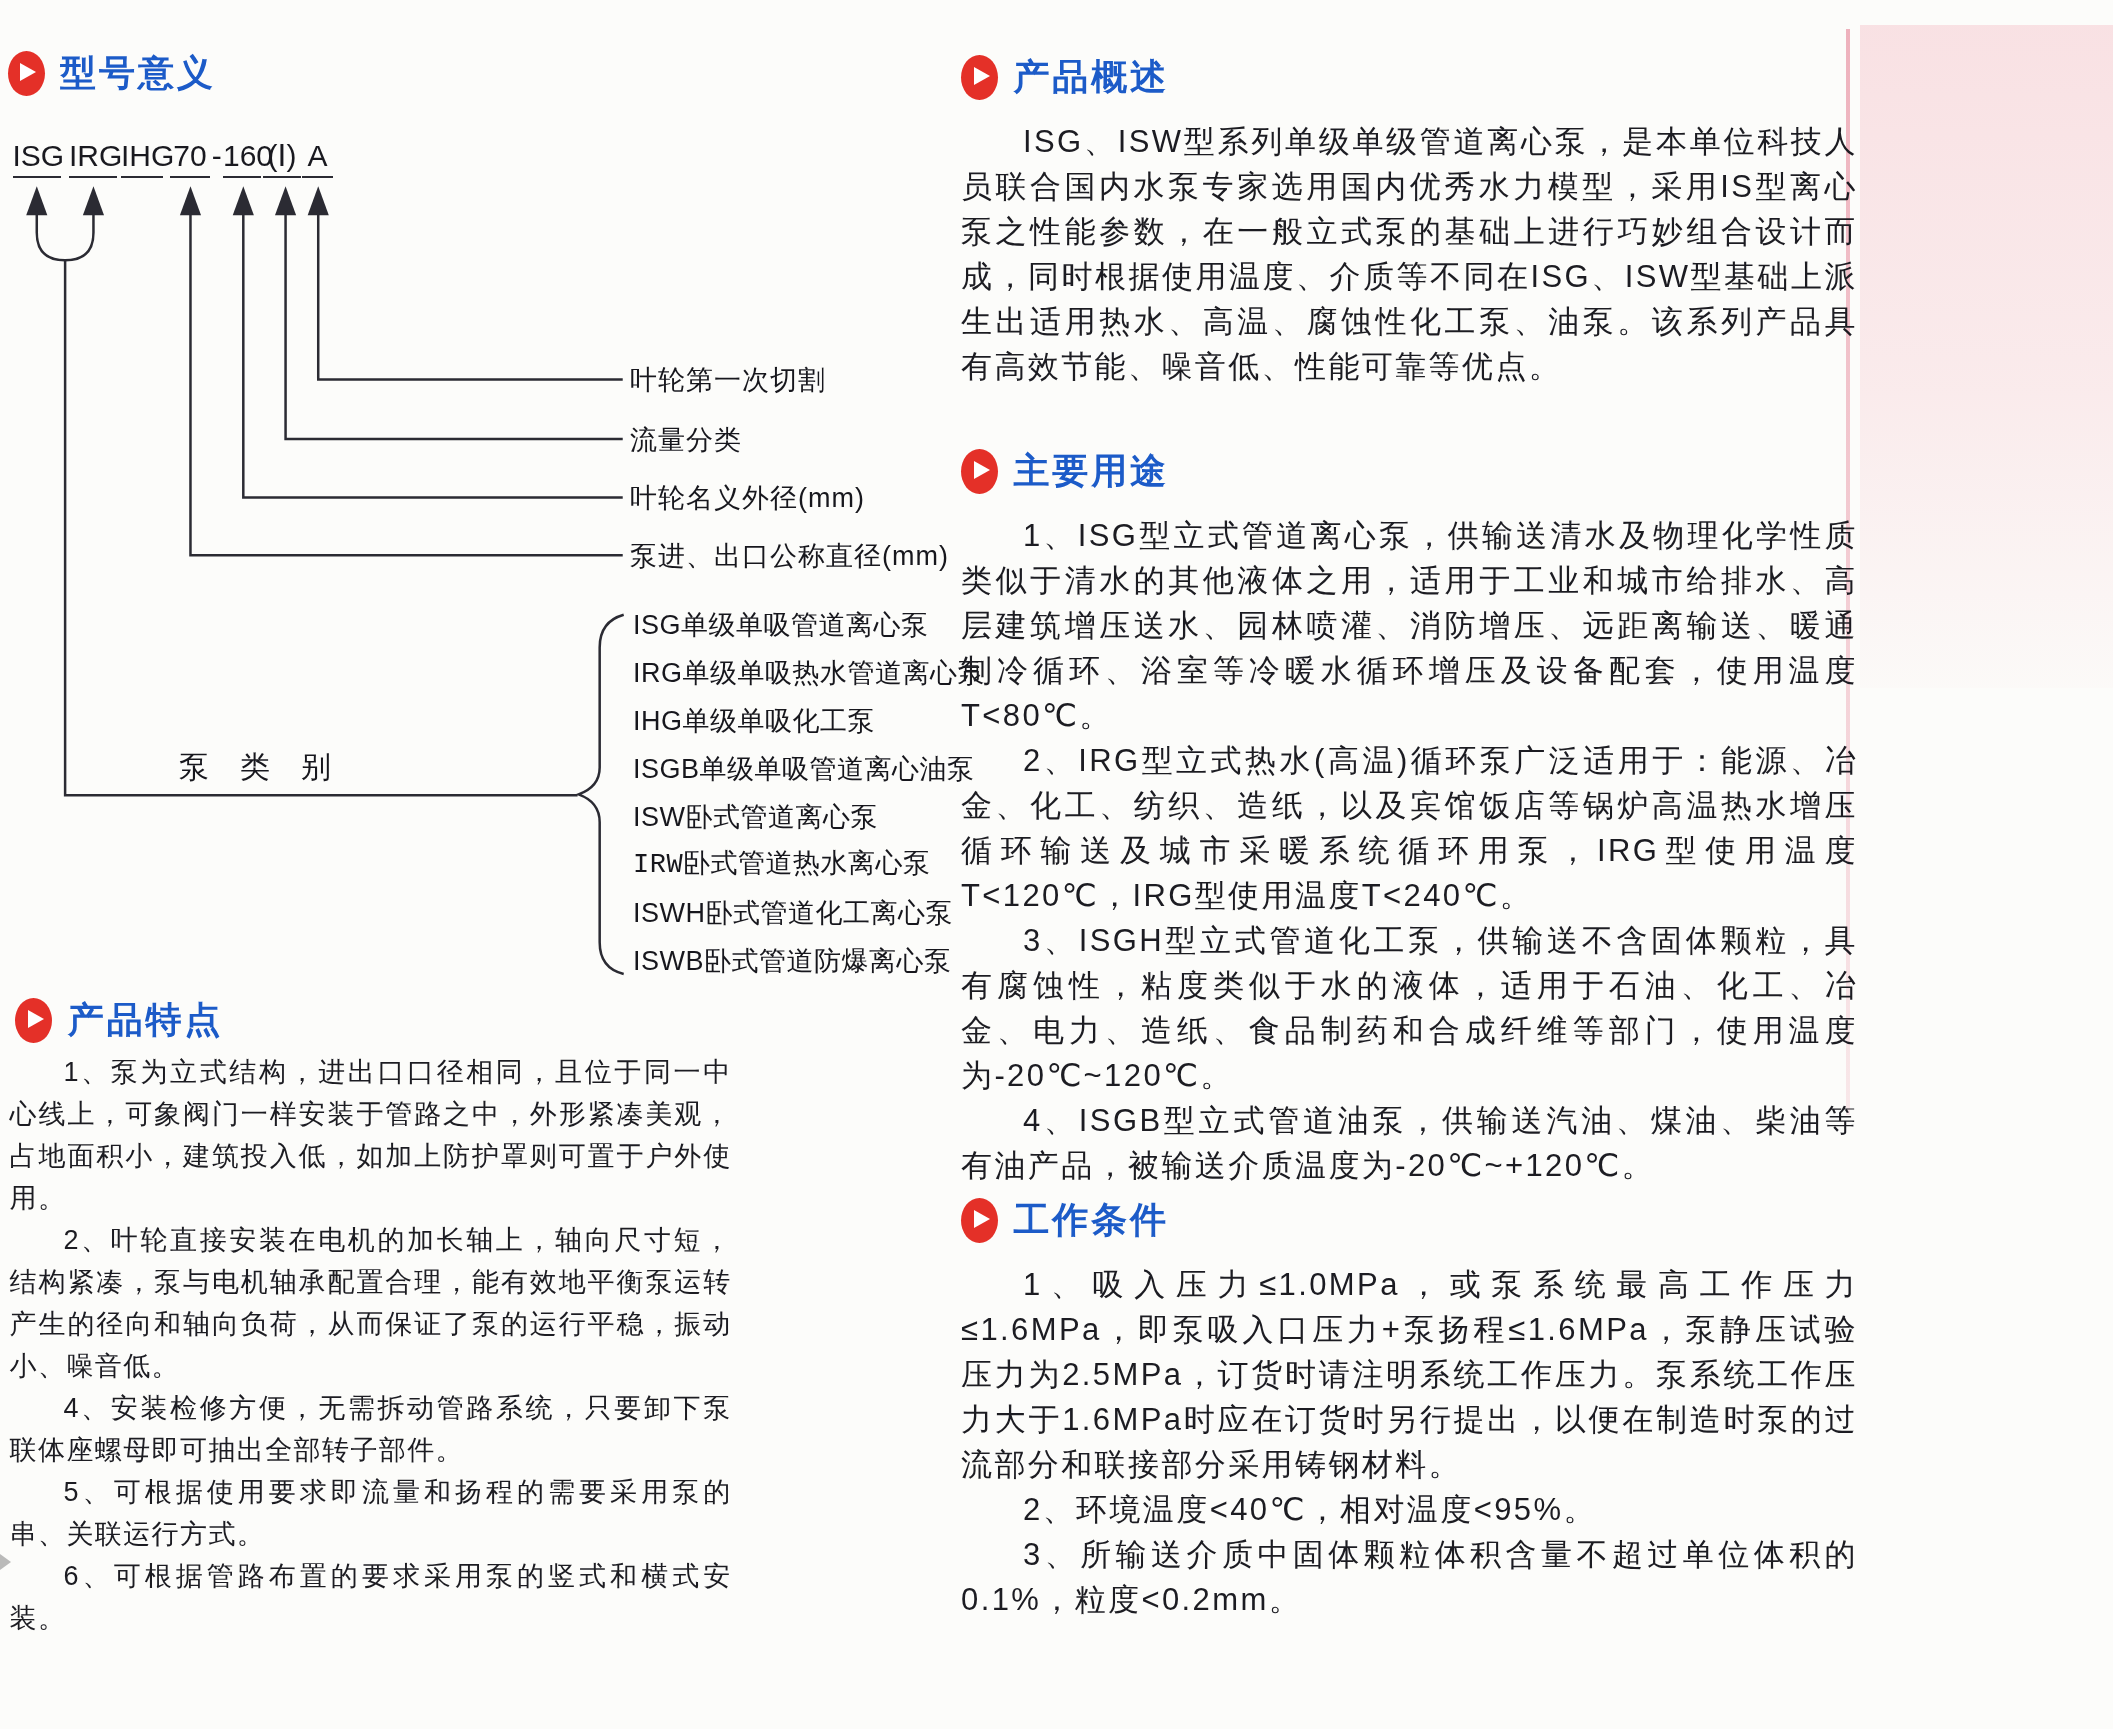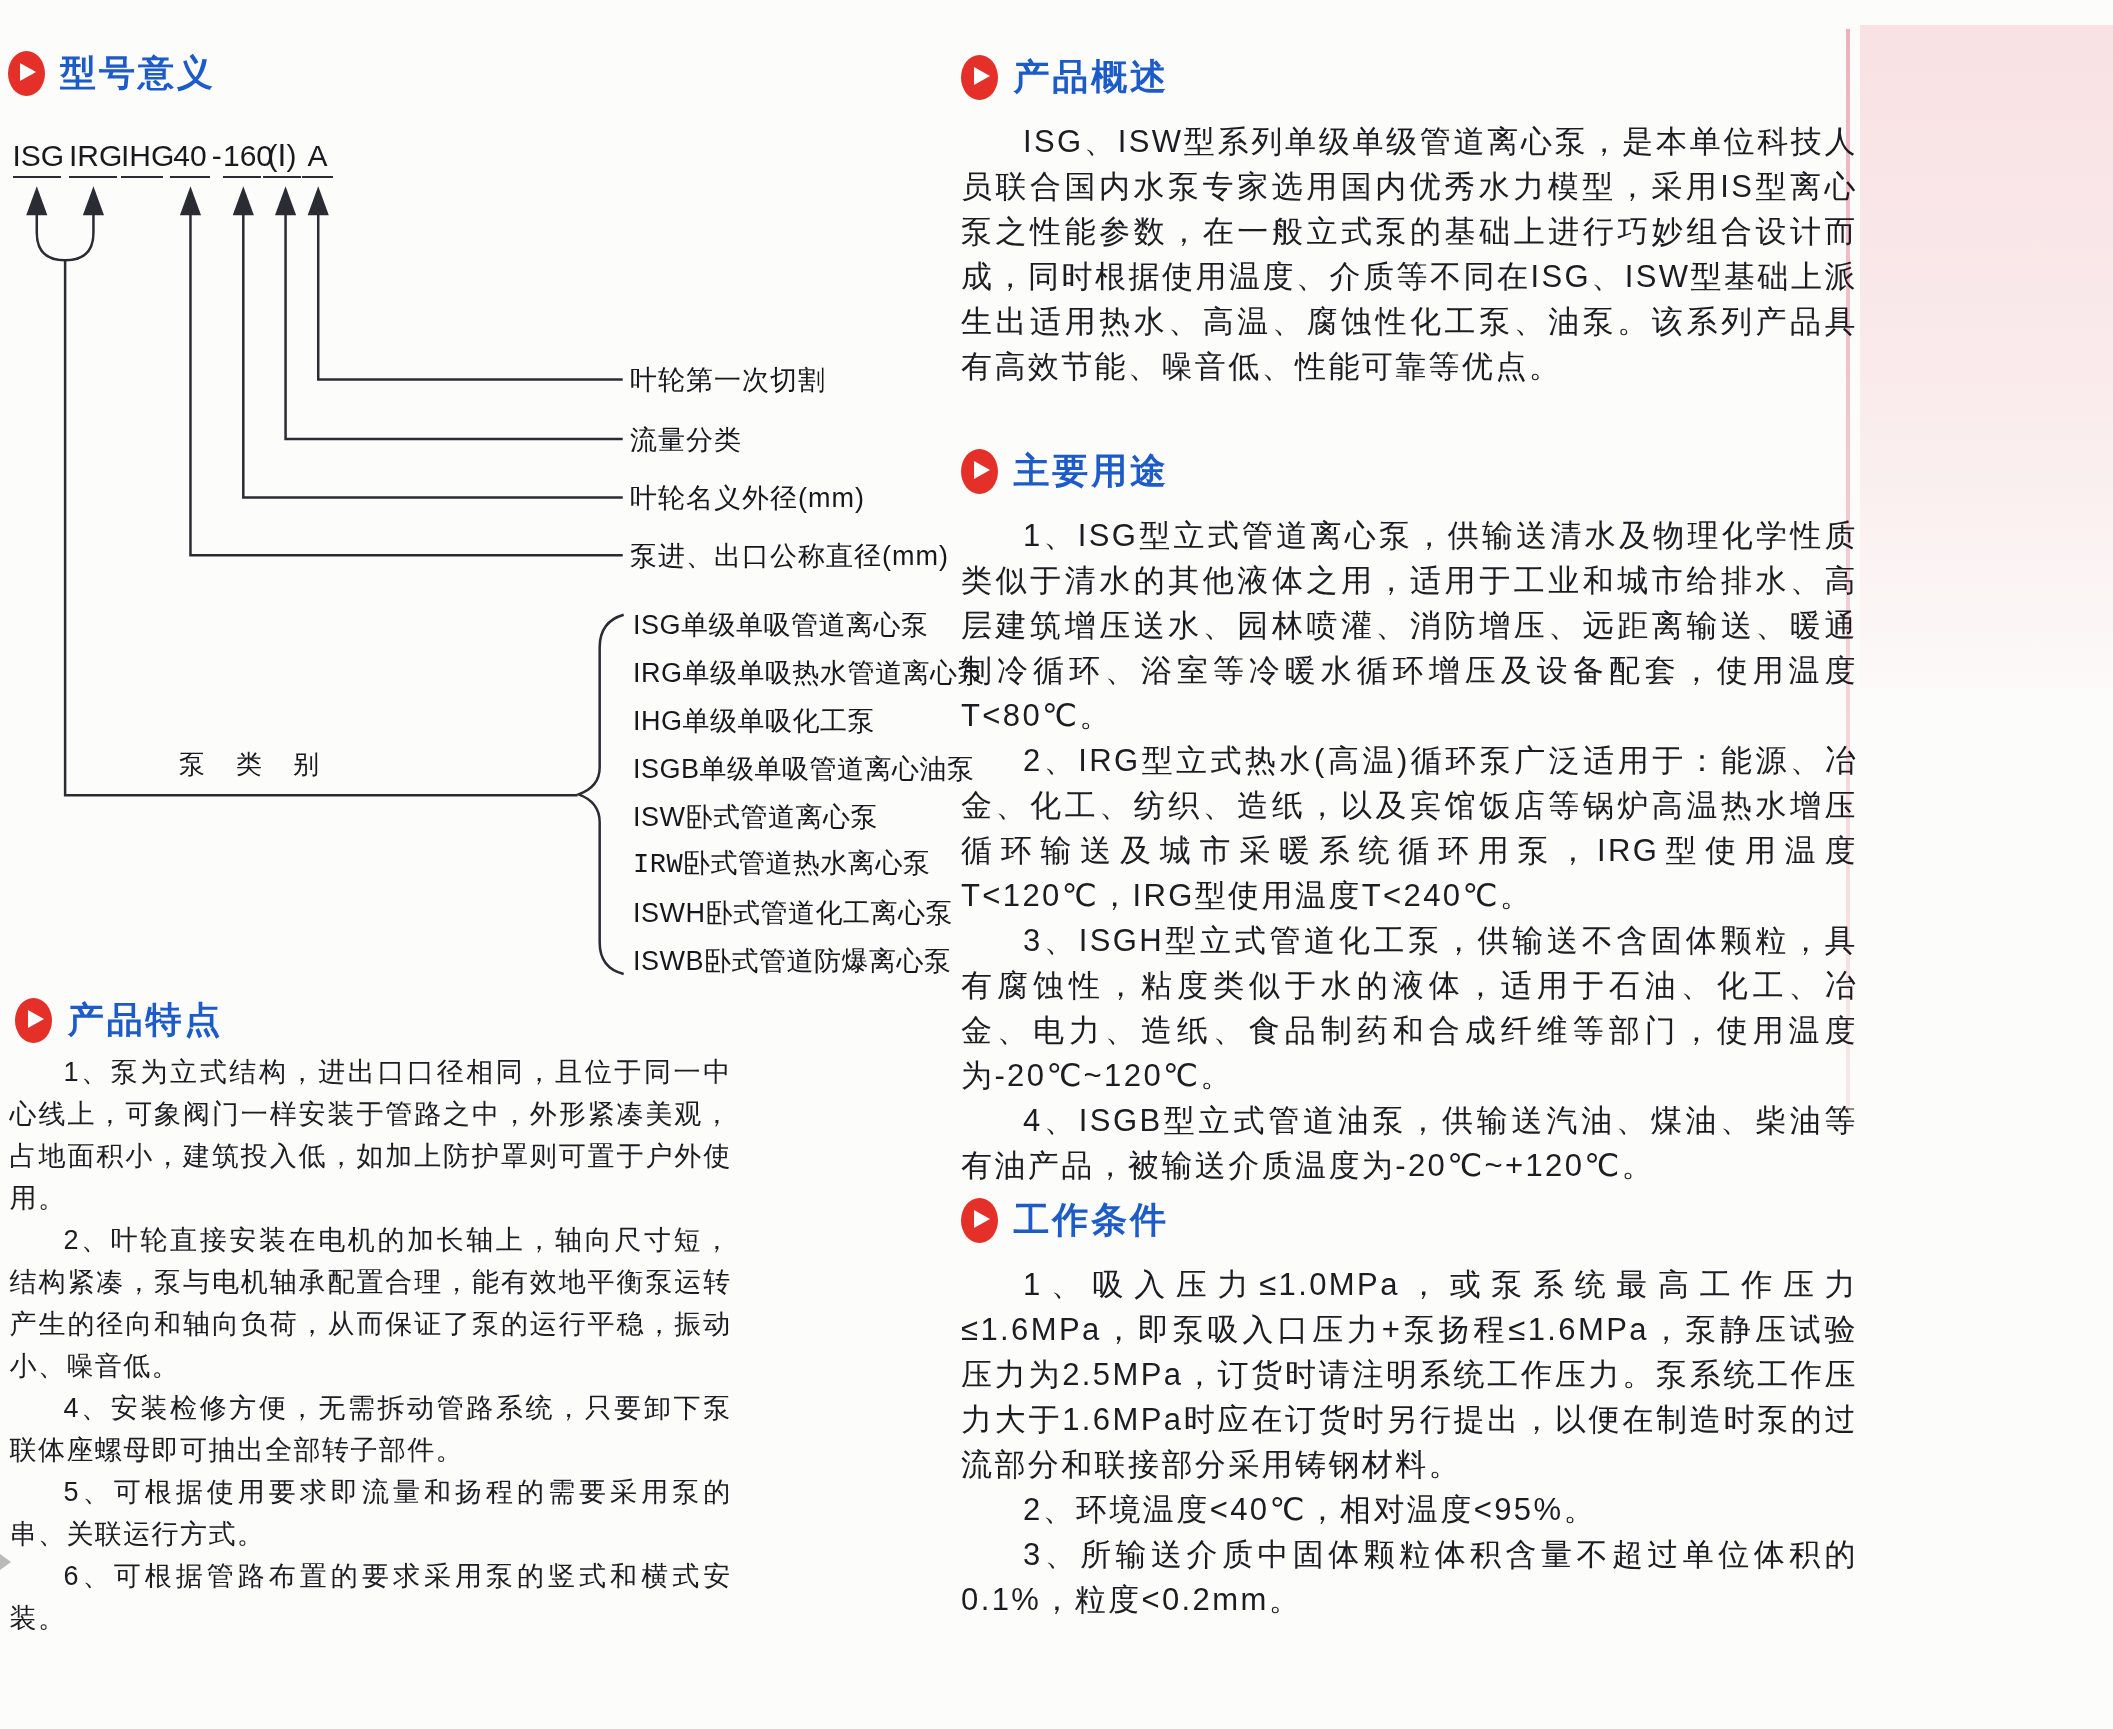--- a/index.html
+++ b/index.html
@@ -55,21 +55,21 @@
   .model-svg{position:absolute;left:0;top:0;pointer-events:none;}
   .callout{
     position:absolute;left:630px;height:40px;line-height:40px;font-size:27px;
     color:#17171d;white-space:nowrap;letter-spacing:1px;
   }
   .pump-type{
     position:absolute;left:633px;height:40px;line-height:40px;font-size:27px;
     color:#17171d;white-space:nowrap;letter-spacing:0.5px;
   }
   .category-label{
-    position:absolute;left:179px;top:747px;font-size:26px;color:#17171d;
+    position:absolute;left:179px;top:747px;font-size:30px;color:#17171d;
     letter-spacing:31px;white-space:nowrap;
   }
   .body-copy p{
     margin:0;text-indent:2em;text-align:justify;
   }
   .features-copy{
     position:absolute;left:9.6px;top:1051px;width:722px;
     font-size:27px;line-height:42px;letter-spacing:1.4px;color:#1c1c22;
   }
   
@@ -95,21 +95,21 @@
 
     <div class="sec-header" style="left:7.7px;top:48px;">
       <span class="section-icon"></span>
       <span class="sec-title">型号意义</span>
     </div>
 
     <div>
       <span class="model-seg" style="left:12.5px;width:48px;">ISG</span>
       <span class="model-seg" style="left:69px;width:48px;">IRG</span>
       <span class="model-seg" style="left:121px;width:42px;">IHG</span>
-      <span class="model-seg" style="left:170px;width:40px;">40</span>
+      <span class="model-seg" style="left:170px;width:40px;">70</span>
       <span class="model-seg no-line" style="left:210px;width:13.4px;">-</span>
       <span class="model-seg" style="left:223px;width:38px;">160</span>
       <span class="model-seg" style="left:263px;width:38px;">(Ⅰ)</span>
       <span class="model-seg" style="left:302px;width:31px;">A</span>
     </div>
 
     <svg class="model-svg" width="745" height="999" viewBox="0 0 775 1040">
       <g fill="#2b2b33">
         <polygon points="27,224 49,224 38,194"></polygon>
         <polygon points="86,224 108,224 97,194"></polygon>

